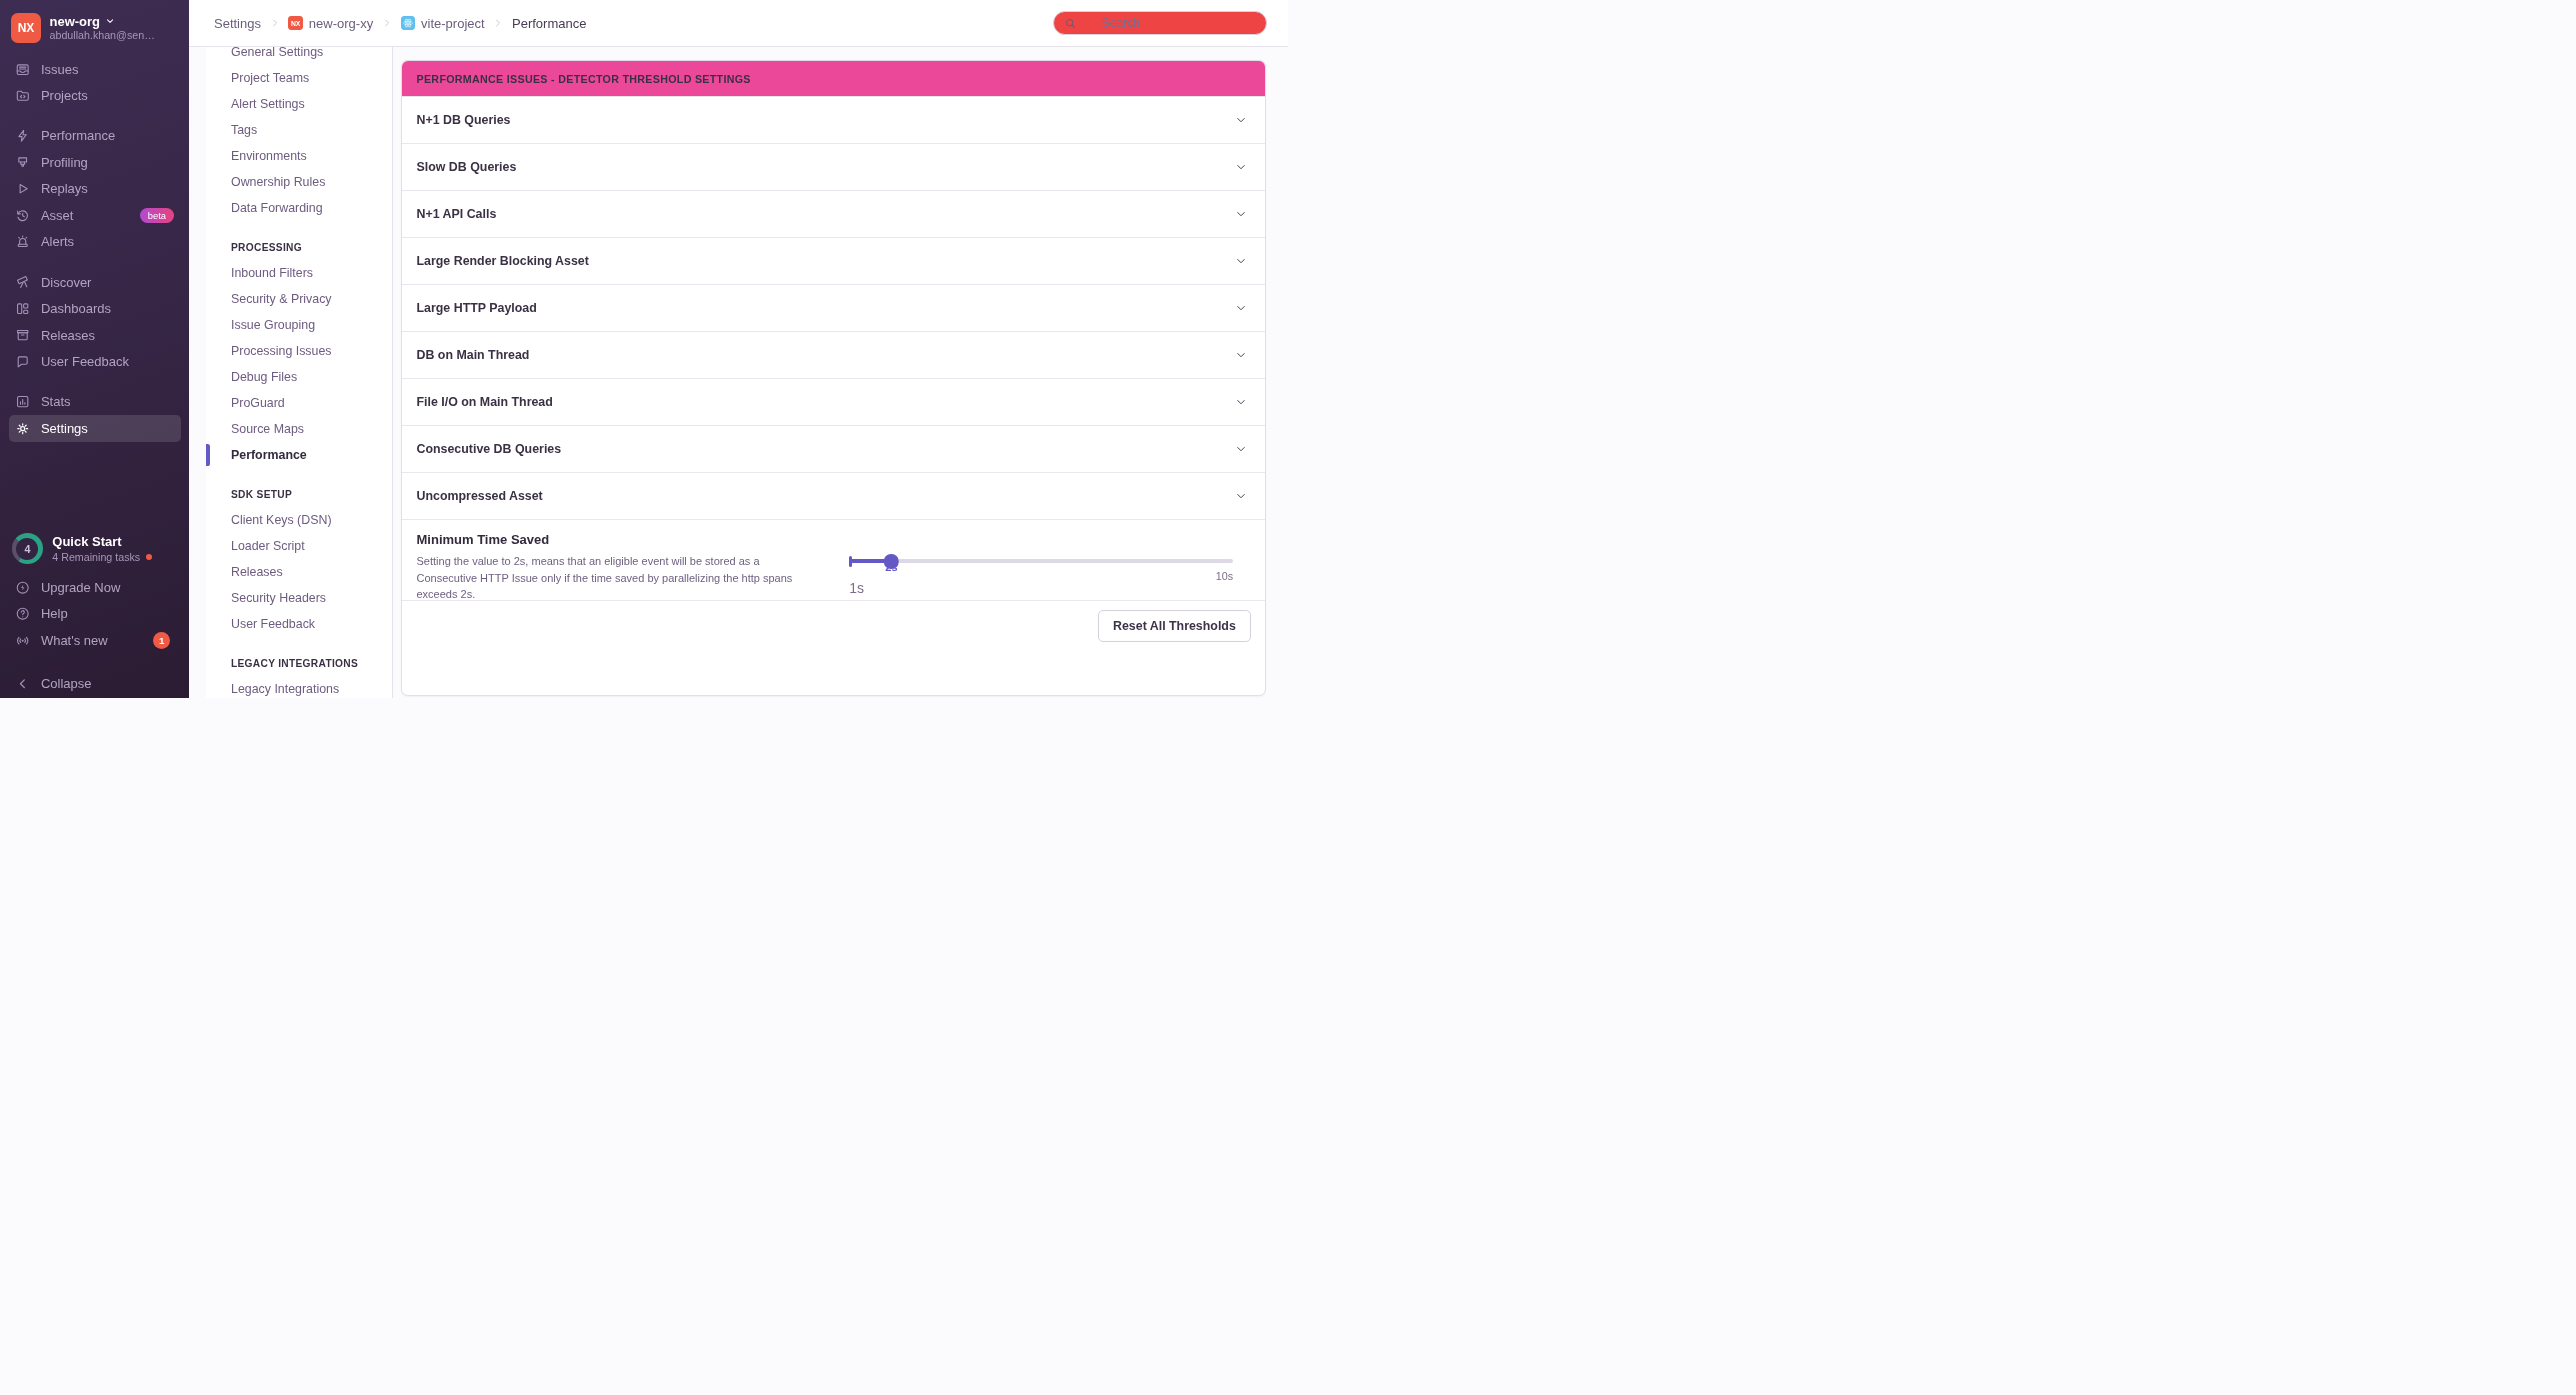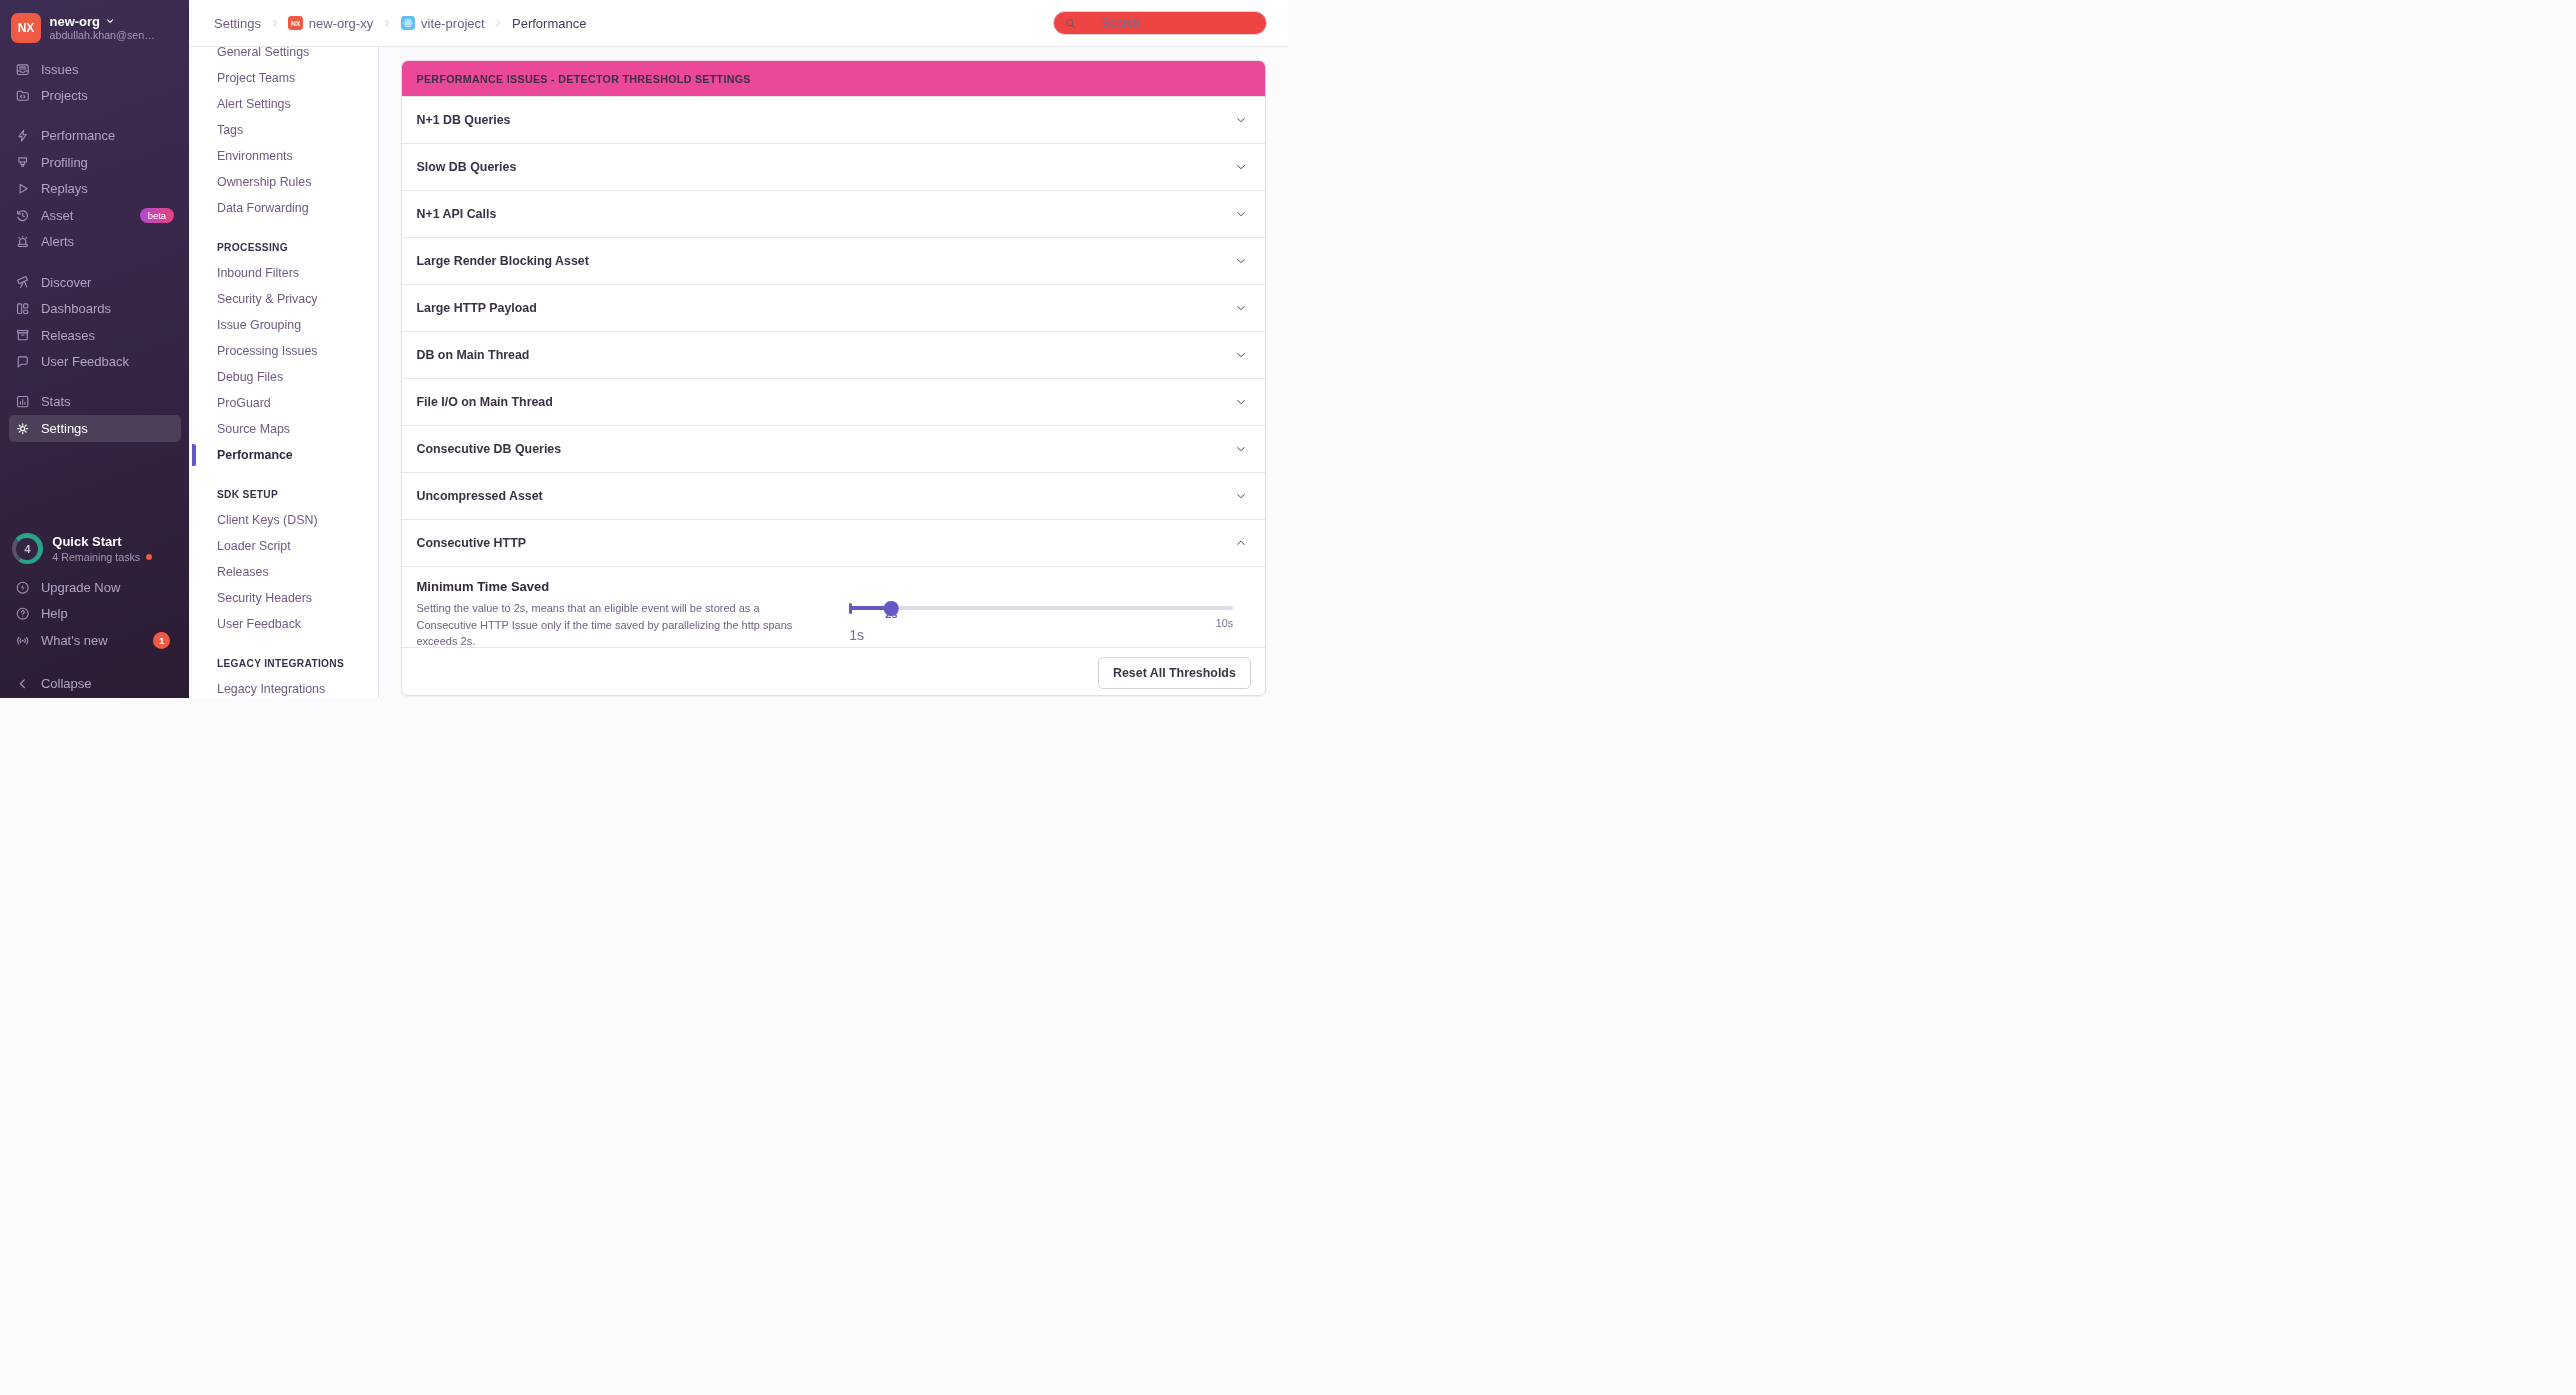--- a/index.html
+++ b/index.html
@@ -39,21 +39,21 @@
     background:conic-gradient(from 215deg,#5c5068 0 95deg,var(--ring_teal) 95deg 360deg);
     display:flex;align-items:center;justify-content:center;}
   .qs-ring-inner{width:22px;height:22px;border-radius:50%;background:#332442;
     display:flex;align-items:center;justify-content:center;font-size:10.7px;font-weight:700;color:#cbbfd9;}
   .qs-title{color:#fff;font-size:13px;font-weight:700;line-height:1.25;}
   .qs-sub{font-size:10.7px;color:#a796b8;display:flex;align-items:center;gap:6px;}
   .qs-dot{width:6px;height:6px;border-radius:50%;background:var(--badge_red);}
   .collapse-item{position:absolute;left:8.5px;right:8.5px;top:670px;}
 
   
-  .settings-nav{position:absolute;left:192px;top:0;bottom:0;width:187px;background:#fff;
+  .settings-nav{position:absolute;left:206px;top:0;bottom:0;width:187px;background:#fff;
     border-right:0.9px solid #e6e1ea;padding:39px 8.5px 0 25px;font-size:12.4px;color:#6e5b80;z-index:1;}
   .snav-item{position:relative;height:26px;display:flex;align-items:center;cursor:default;}
   .snav-item.active{color:#332b3d;font-weight:700;}
   .snav-item.active::before{content:"";position:absolute;left:-25px;top:1.7px;bottom:1.7px;width:4.3px;
     border-radius:0 2.6px 2.6px 0;background:var(--accent);}
   .snav-header{height:26px;display:flex;align-items:center;font-size:10.2px;font-weight:700;
     color:#3a3044;letter-spacing:0.3px;margin-top:13px;}
 
   
   .topbar{position:absolute;left:189px;right:0;top:0;height:47px;background:#fff;
@@ -458,28 +458,20 @@
         </span>
     </div>
     <div class="row">
       <span class="row-title">Uncompressed Asset</span>
       <span class="chev">
           <svg viewBox="0 0 24 24" width="12" height="12" fill="none" stroke="currentColor" stroke-width="2" stroke-linecap="round" stroke-linejoin="round">
             <path d="M5.5 9l6.5 6.5L18.5 9"></path>
           </svg>
         </span>
     </div>
-    <div class="row">
-      <span class="row-title">Consecutive HTTP</span>
-      <span class="chev up">
-          <svg viewBox="0 0 24 24" width="12" height="12" fill="none" stroke="currentColor" stroke-width="2" stroke-linecap="round" stroke-linejoin="round">
-            <path d="M5.5 9l6.5 6.5L18.5 9"></path>
-          </svg>
-        </span>
-    </div>
 
     <div class="detail">
       <div class="detail-left">
         <div class="detail-title">Minimum Time Saved</div>
         <div class="detail-desc">Setting the value to 2s, means that an eligible event will be stored as a Consecutive HTTP Issue only if the time saved by parallelizing the http spans exceeds 2s.</div>
       </div>
       <div class="slider">
         <span class="slider-value" style="left: 11%;">2s</span>
         <div class="slider-track"></div>
         <div class="slider-fill" style="width: 11%;"></div>

